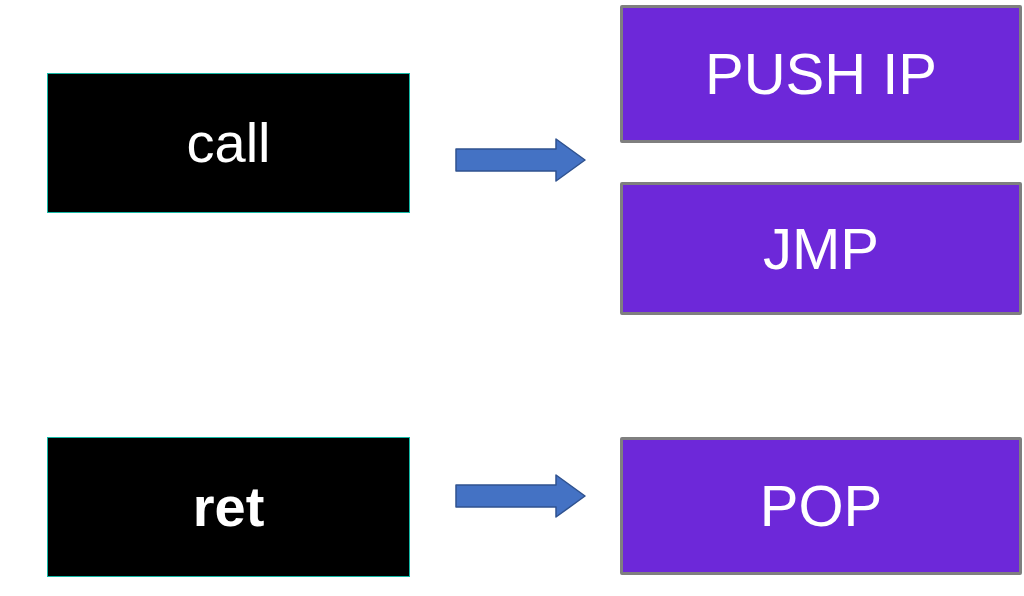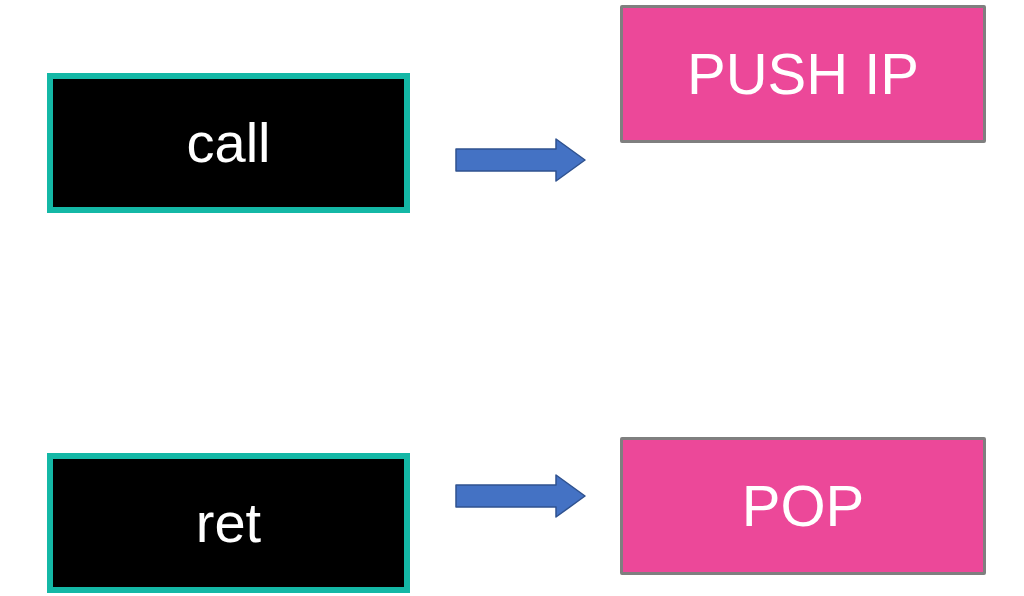--- a/index.html
+++ b/index.html
@@ -12,33 +12,33 @@
   .canvas {
     position: relative;
     width: 1024px; height: 596px;
     background: #ffffff;
   }
   .instruction-box {
     position: absolute;
     left: 47px;
     width: 363px; height: 140px;
     background: #000000;
-    border: 6px solid #14b8a6;
+    border: 1px solid #14b8a6;
     color: #ffffff;
     display: flex; align-items: center; justify-content: center;
     font-size: 56px;
     line-height: 1;
   }
   .instruction-box.call { top: 73px; }
-  .instruction-box.ret  { top: 453px; }
+  .instruction-box.ret  { top: 437px; font-weight: bold; }
   .operation-box {
     position: absolute;
     left: 620px;
-    width: 366px;
-    background: #ec4899;
+    width: 402px;
+    background: #6d28d9;
     border: 3px solid #7f7f7f;
     border-radius: 2px;
     color: #ffffff;
     display: flex; align-items: center; justify-content: center;
     font-size: 58px;
     line-height: 1;
   }
   .operation-box.push-ip { top: 5px;   height: 138px; }
   .operation-box.jmp     { top: 182px; height: 133px; }
   .operation-box.pop     { top: 437px; height: 138px; text-align: center; }
@@ -69,20 +69,23 @@
   <div class="arrow arrow-call">
     <svg viewBox="0 0 132 44" preserveAspectRatio="none" aria-hidden="true">
       <polygon points="1,11 101,11 101,1 130,22 101,43 101,33 1,33"></polygon>
     </svg>
   </div>
 
   <div class="operation-box push-ip">
     <span>PUSH IP</span>
   </div>
 
+  <div class="operation-box jmp">
+    <span>JMP</span>
+  </div>
 
   <div class="instruction-box ret">
     <span>ret</span>
   </div>
 
   <div class="arrow arrow-ret">
     <svg viewBox="0 0 132 44" preserveAspectRatio="none" aria-hidden="true">
       <polygon points="1,11 101,11 101,1 130,22 101,43 101,33 1,33"></polygon>
     </svg>
   </div>

